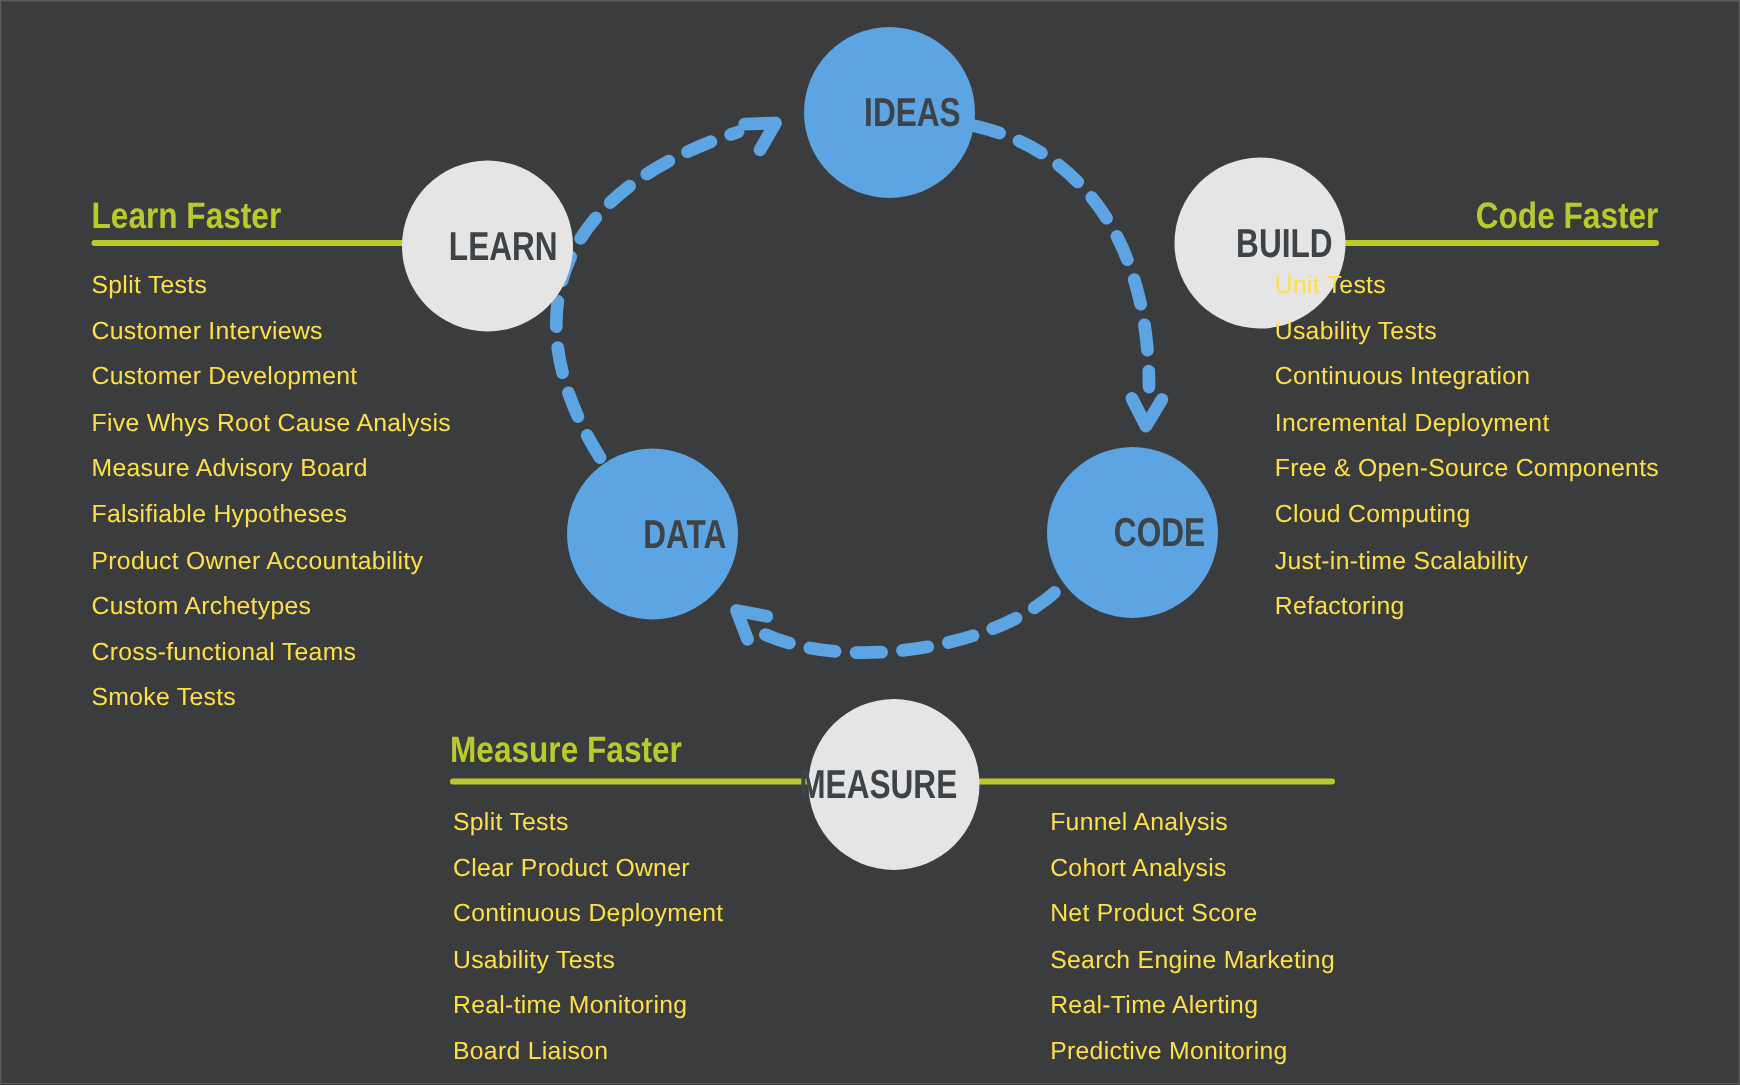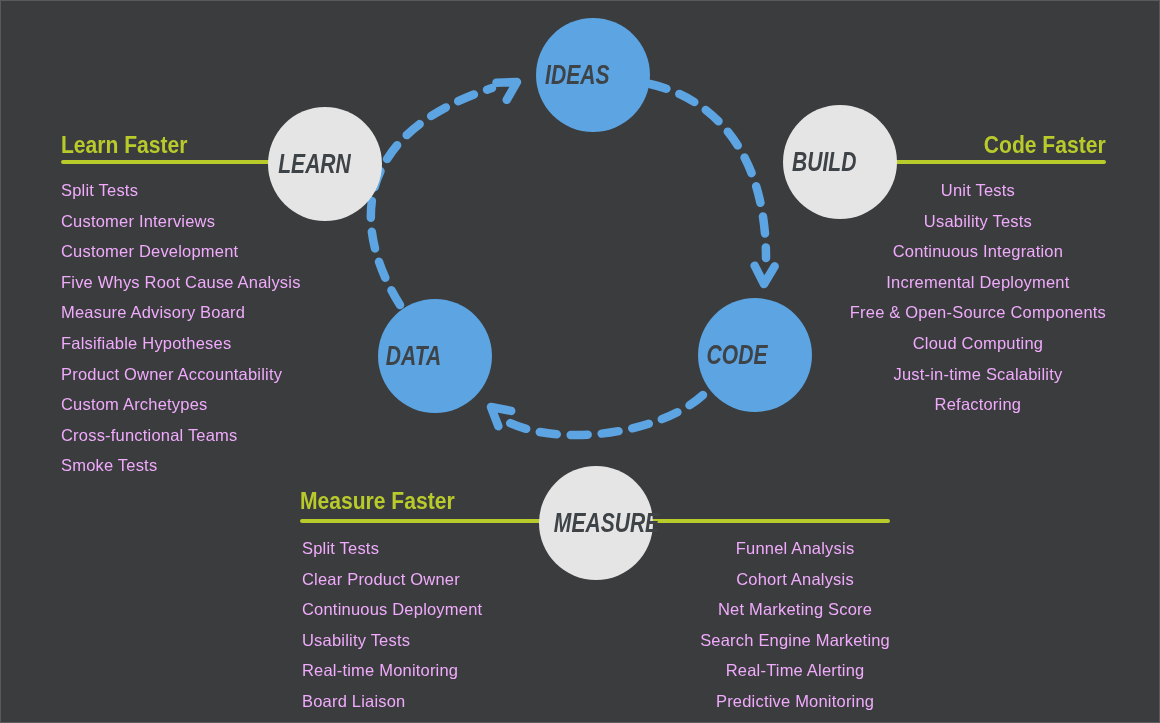--- a/index.html
+++ b/index.html
@@ -9,21 +9,21 @@
     box-shadow:inset 0 0 0 1px #595a5c;
     font-family:"Liberation Sans", sans-serif;
   }
   .arrows-layer{position:absolute;left:0;top:0;}
   .connector{position:absolute;background:#b9cb2b;border-radius:2px;}
   #learn-line{left:61px;top:160px;width:268px;height:3.5px;}
   #code-line{left:838px;top:160px;width:268px;height:3.5px;}
   #measure-line{left:300px;top:519px;width:590px;height:4px;}
   .node{
     position:absolute;width:114px;height:114px;border-radius:50%;
-    display:flex;align-items:center;justify-content:flex-start;font-style:italic;
+    display:flex;align-items:center;justify-content:flex-end;
   }
   .node.blue{background:#5ca4e2;}
   .node.green{background:#e5e5e5;}
   .node-label{
     font-weight:bold;font-size:27px;color:#3e4348;
     transform:scaleX(0.78);transform-origin:50% 50%;
     letter-spacing:0;white-space:nowrap;
   }
   #node-ideas{left:536px;top:18px;}
   #node-learn{left:268px;top:107px;}
@@ -35,23 +35,23 @@
     position:absolute;font-weight:bold;font-size:24.5px;color:#b9cb2b;
     white-space:nowrap;line-height:25px;
     transform:scaleX(0.86);transform-origin:0 50%;
   }
   .section-heading.align-right{transform-origin:100% 50%;}
   #learn-heading{left:61px;top:132px;}
   #code-heading{right:54px;top:132px;}
   #measure-heading{left:300px;top:488px;}
   .tech-list{
     position:absolute;font-size:16.5px;line-height:30.6px;
-    color:#f0abfc;letter-spacing:0.2px;white-space:nowrap;
+    color:#fde047;letter-spacing:0.2px;white-space:nowrap;
   }
-  .tech-list.align-right{text-align:center;}
+  .tech-list.align-right{text-align:left;}
   #learn-list{left:61px;top:175px;}
   #code-list{right:54px;top:175px;}
   #measure-list-left{left:302px;top:533px;}
   #measure-list-right{right:270px;top:533px;}
 </style>
 </head>
 <body>
 
 <div class="frame">
 
@@ -121,19 +121,19 @@
       <div>Split Tests</div>
       <div>Clear Product Owner</div>
       <div>Continuous Deployment</div>
       <div>Usability Tests</div>
       <div>Real-time Monitoring</div>
       <div>Board Liaison</div>
     </div>
   <div class="tech-list align-right" id="measure-list-right">
       <div>Funnel Analysis</div>
       <div>Cohort Analysis</div>
-      <div>Net Marketing Score</div>
+      <div>Net Product Score</div>
       <div>Search Engine Marketing</div>
       <div>Real-Time Alerting</div>
       <div>Predictive Monitoring</div>
     </div>
 
 </div>
 
 </body></html>

